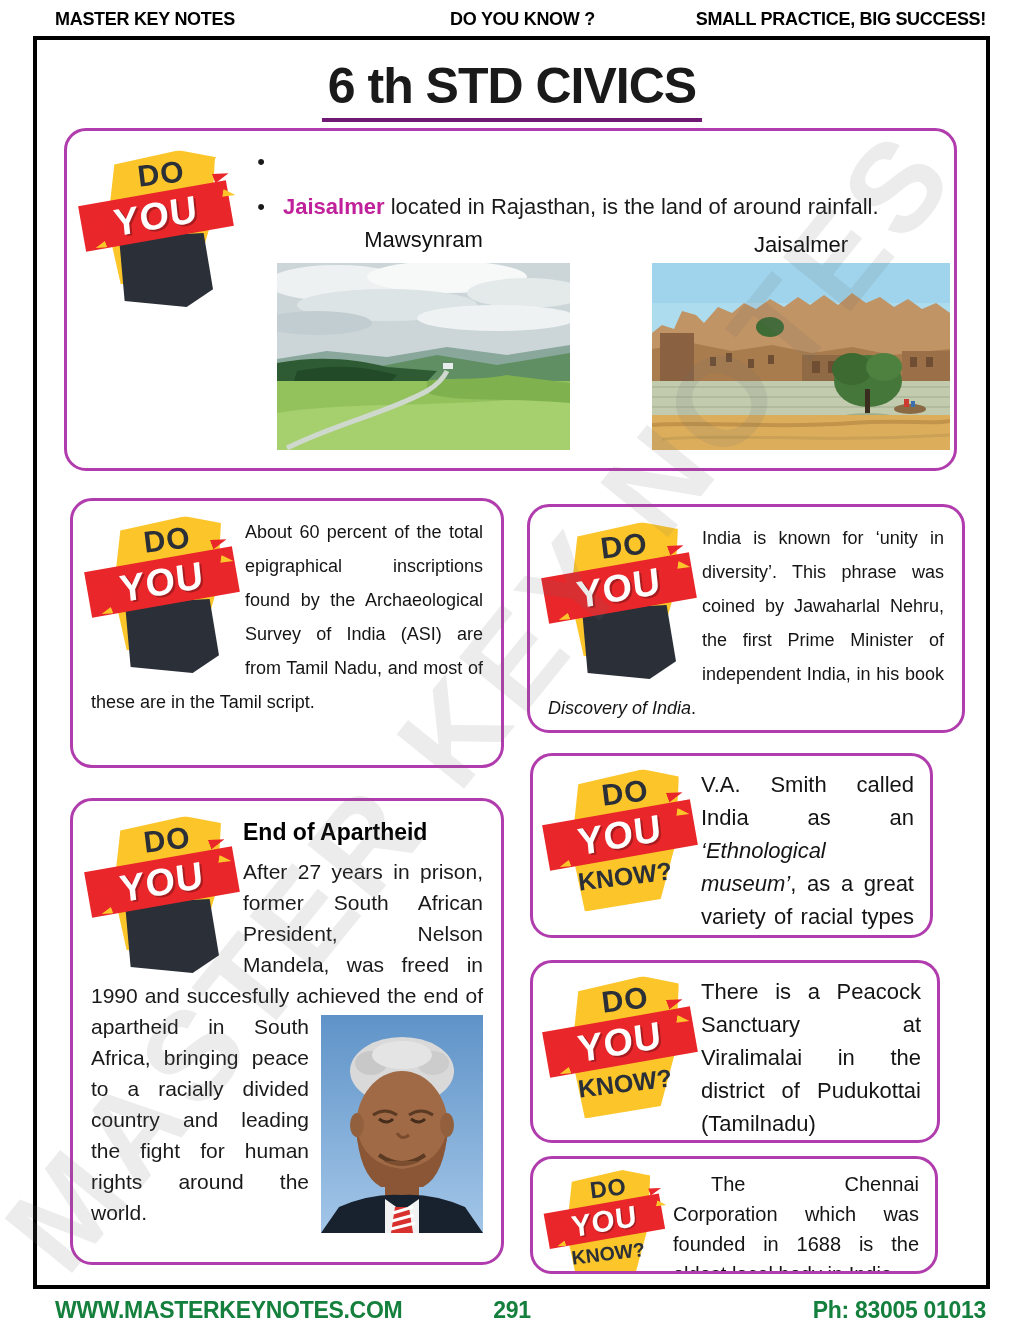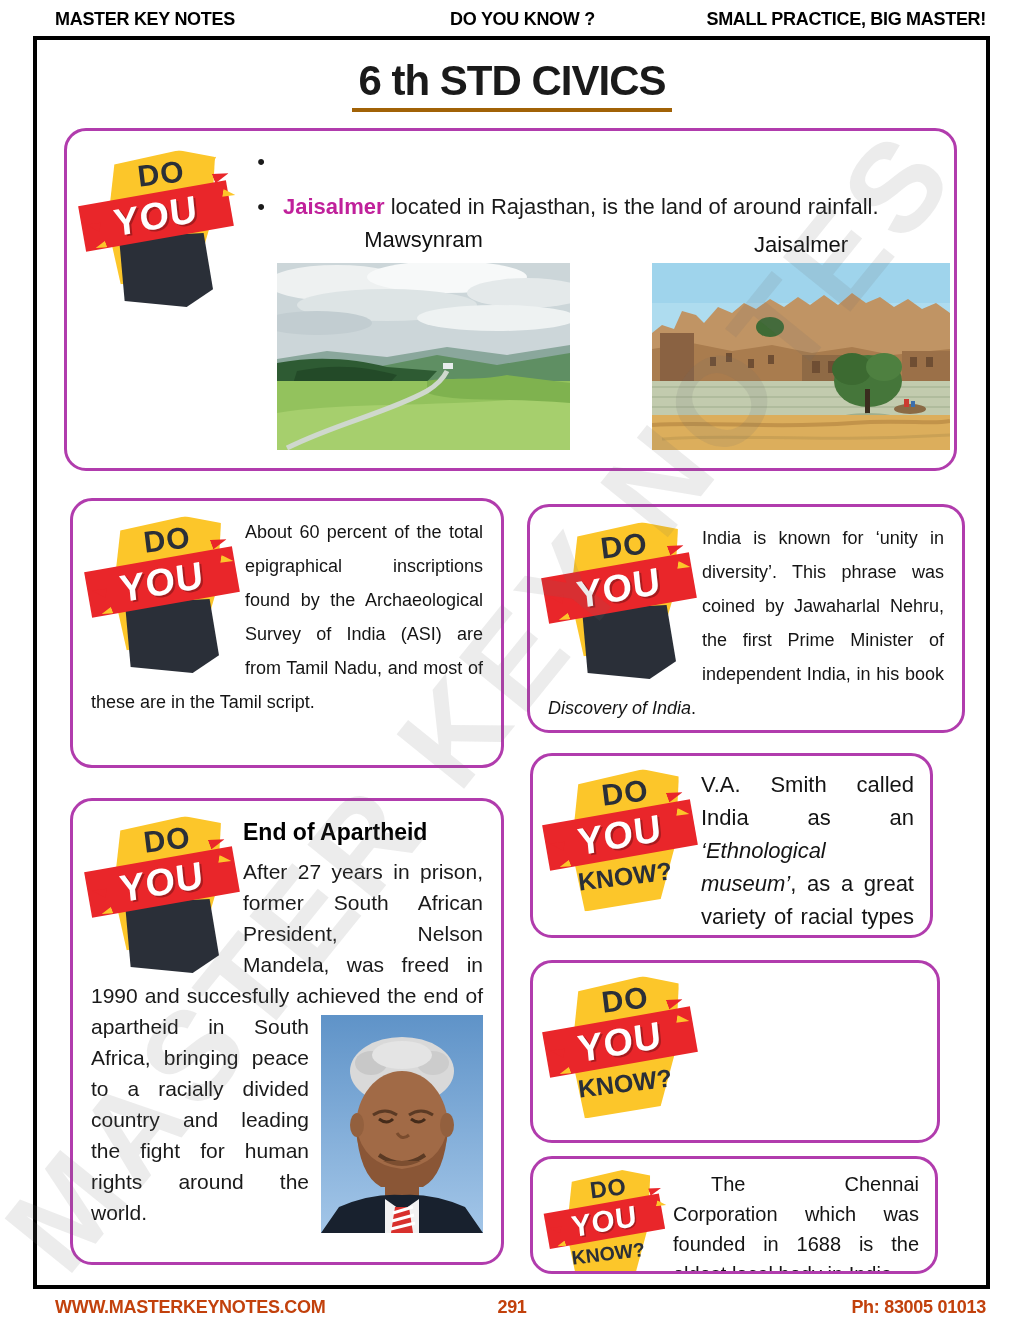--- a/index.html
+++ b/index.html
@@ -9,29 +9,29 @@
     background: #ffffff;
     font-family: "Liberation Sans", sans-serif;
     color: #1a1a1a;
     overflow: hidden;
   }
   
   .hdr-txt { position: absolute; top: 9px; font-size: 18px; font-weight: 700; letter-spacing: -0.3px; color: #000; }
   .hdr-left { left: 55px; }
   .hdr-center { left: 0; right: 0; text-align: center; padding-left: 21px; }
   .hdr-right { right: 38px; }
-  .ftr-txt { position: absolute; top: 1297px; font-size: 18px; font-weight: 700; letter-spacing: -0.3px; color: #c2410c; }
+  .ftr-txt { position: absolute; top: 1297px; font-size: 23px; font-weight: 700; letter-spacing: -0.3px; color: #15803d; }
   .ftr-left { left: 55px; }
   .ftr-center { left: 0; right: 0; text-align: center; }
   .ftr-right { right: 38px; }
 
   
   .main-frame { position: absolute; left: 33px; top: 36px; width: 957px; height: 1253px; border: 4px solid #000; background: #fff; }
   .page-title { position: absolute; left: 0; right: 0; top: 57px; text-align: center; }
-  .page-title span { display: inline-block; font-size: 42px; font-weight: 700; letter-spacing: -1px; border-bottom: 4px solid #a16207; padding: 0 6px 3px 6px; }
+  .page-title span { display: inline-block; font-size: 50px; font-weight: 700; letter-spacing: -1px; border-bottom: 4px solid #701a75; padding: 0 6px 3px 6px; }
 
   
   .fact-box { position: absolute; border: 3px solid #b13cad; border-radius: 22px; background: #fff; overflow: hidden; }
   .box-intro     { left: 64px;  top: 128px;  width: 893px; height: 343px; }
   .box-epigraphy { left: 70px;  top: 498px;  width: 434px; height: 270px; }
   .box-unity     { left: 527px; top: 504px;  width: 438px; height: 229px; }
   .box-smith     { left: 530px; top: 753px;  width: 403px; height: 185px; }
   .box-peacock   { left: 530px; top: 960px;  width: 410px; height: 183px; }
   .box-chennai   { left: 530px; top: 1156px; width: 408px; height: 118px; }
   .box-apartheid { left: 70px;  top: 798px;  width: 434px; height: 467px; }
@@ -94,21 +94,21 @@
   
   .watermark { position: absolute; left: 480px; top: 700px; transform: translate(-50%,-50%) rotate(-51deg);
       font-size: 126px; font-weight: 700; letter-spacing: 8px; white-space: nowrap;
       color: rgba(110,110,110,0.13); z-index: 40; pointer-events: none; }
 </style>
 </head>
 <body>
 
 <div class="hdr-txt hdr-left">MASTER KEY NOTES</div>
 <div class="hdr-txt hdr-center">DO YOU KNOW ?</div>
-<div class="hdr-txt hdr-right">SMALL PRACTICE, BIG MASTER!</div>
+<div class="hdr-txt hdr-right">SMALL PRACTICE, BIG SUCCESS!</div>
 
 <div class="main-frame"></div>
 
 <div class="page-title"><span>6 th STD CIVICS</span></div>
 
 <div class="fact-box box-intro">
   <div class="dyk variant-a intro-logo">
     <div class="y-shape"></div>
     <div class="do">DO</div>
     <div class="dark-shape"></div>
@@ -258,20 +258,21 @@
 
       <div class="banner">
           <span class="you">YOU</span>
         </div>
       <div class="know">KNOW?</div>
       <div class="spark sp1 tri red"></div>
       <div class="spark sp2 tri yel"></div>
       <div class="spark sp3 tri red"></div>
       <div class="spark sp4 tri yel"></div>
     </div>
+    <p class="fact-text">There is a Peacock Sanctuary at Viralimalai in the district of Pudukottai (Tamilnadu)</p>
   </div>
 </div>
 
 <div class="fact-box box-chennai">
   <div class="pad">
     <div class="logo-float" style="width:112px;height:96px;">
       <div class="dyk variant-b small">
         <div class="y-shape" style="height:140px;"></div>
         <div class="do">DO</div>
 

